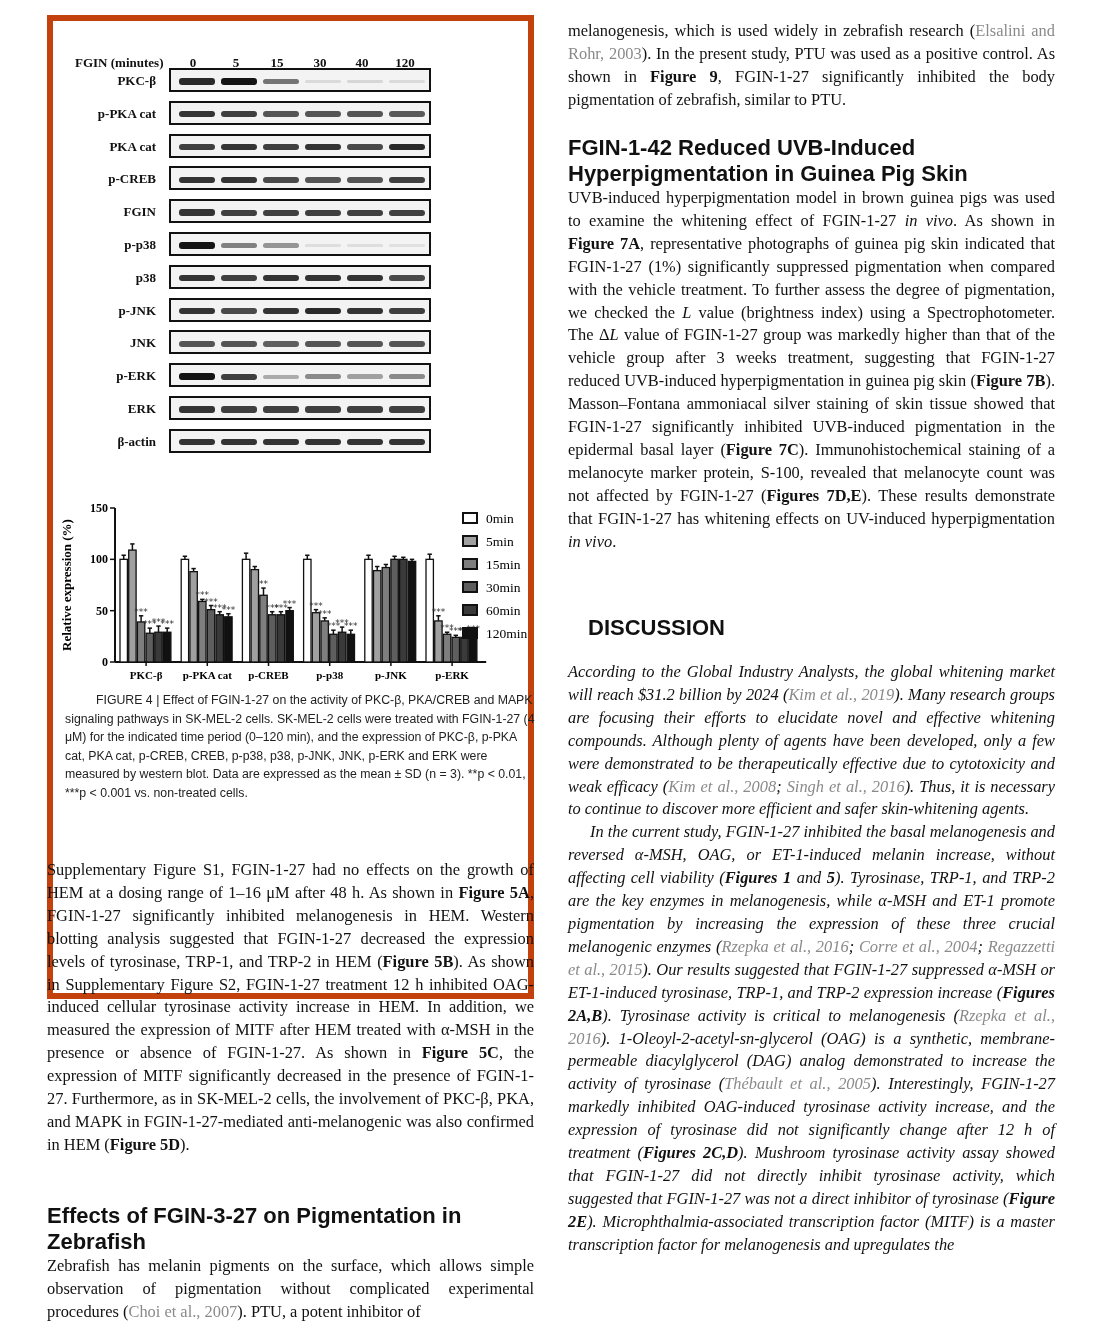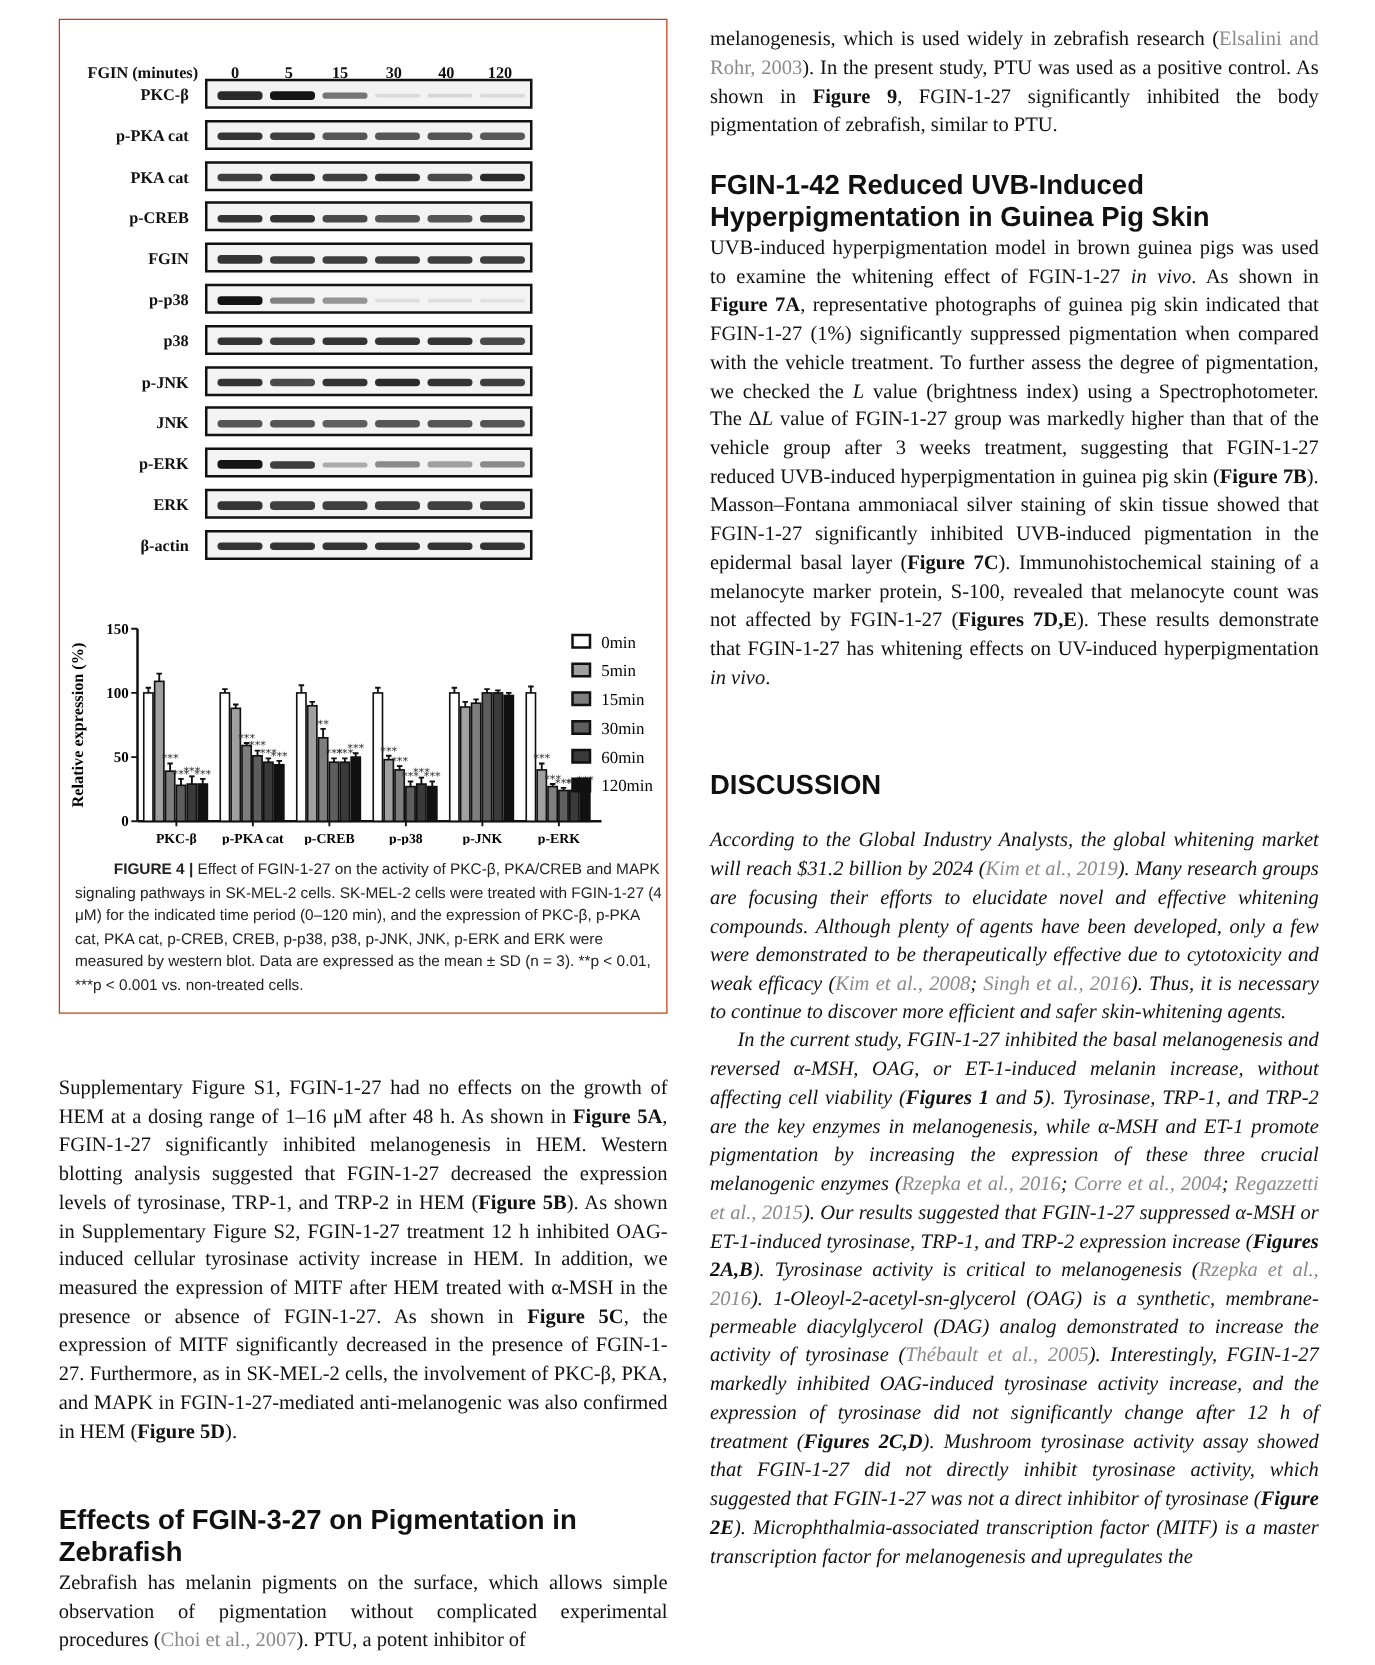--- a/index.html
+++ b/index.html
@@ -1,28 +1,28 @@
 <!DOCTYPE html>
 <html><head>
 <meta charset="utf-8">
 <style>
   html, body { margin: 0; padding: 0; background: #ffffff; }
   body { width: 1100px; height: 1332px; position: relative; overflow: hidden; font-family: "Liberation Serif", serif; color: #111; }
-  .figbox { position: absolute; left: 47px; top: 15px; width: 487px; height: 796px; border: 1px solid #c2410c; box-sizing: border-box; }
+  .figbox { position: absolute; left: 47px; top: 15px; width: 487px; height: 984px; border: 6px solid #c2410c; box-sizing: border-box; }
   .serif { font-family: "Liberation Serif", serif; }
   .blot-header { position: absolute; top: 34px; left: 0; height: 18px; font-weight: bold; font-size: 13px; }
   .blot-header .lbl { position: absolute; left: 22px; white-space: nowrap; }
   .blot-header .t { position: absolute; width: 30px; text-align: center; }
   .blot-row { position: absolute; left: 0; width: 487px; height: 28px; }
   .blot-row .name { position: absolute; right: 384px; top: 5px; font-weight: bold; font-size: 13px; white-space: nowrap; text-align: right; }
   .blot-row .strip { position: absolute; left: 116px; width: 262px; height: 24px; border: 2.5px solid #111; box-sizing: border-box; background: #f3f3f3; top: 0; overflow: hidden; }
   .band { position: absolute; height: 5px; border-radius: 3px; background: #222; top: 8px; width: 36px; }
   .chart-wrap { position: absolute; left: 0; top: 470px; width: 487px; height: 190px; }
   .caption { position: absolute; left: 12px; top: 670px; width: 470px; font-family: "Liberation Sans", sans-serif; font-size: 12.3px; line-height: 18.5px; color: #222; }
-  .caption b { font-weight: bold; padding-left: 31px; }
+  .caption b { font-weight: normal; padding-left: 31px; }
   .text-col { position: absolute; font-size: 16.4px; line-height: 22.9px; text-align: justify; }
   .text-col p { margin: 0; }
   .cite { color: #8a8a8a; }
   .h2 { position: absolute; font-family: "Liberation Sans", sans-serif; font-weight: bold; font-size: 22px; line-height: 26px; color: #111; }
   .indent { text-indent: 22px; }
 </style>
 </head>
 <body>
 
 <div class="figbox">
@@ -353,17 +353,17 @@
   <p>Zebrafish has melanin pigments on the surface, which allows simple observation of pigmentation without complicated experimental procedures (<span class="cite">Choi et al., 2007</span>). PTU, a potent inhibitor of</p>
 </div>
 
 <div class="text-col" style="left:568px; top:20px; width:487px;">
   <p>melanogenesis, which is used widely in zebrafish research (<span class="cite">Elsalini and Rohr, 2003</span>). In the present study, PTU was used as a positive control. As shown in <b>Figure 9</b>, FGIN-1-27 significantly inhibited the body pigmentation of zebrafish, similar to PTU.</p>
 </div>
 <div class="h2" style="left:568px; top:135px; width:487px;">FGIN-1-42 Reduced UVB-Induced Hyperpigmentation in Guinea Pig Skin</div>
 <div class="text-col" style="left:568px; top:187px; width:487px;">
   <p>UVB-induced hyperpigmentation model in brown guinea pigs was used to examine the whitening effect of FGIN-1-27 <i>in vivo</i>. As shown in <b>Figure 7A</b>, representative photographs of guinea pig skin indicated that FGIN-1-27 (1%) significantly suppressed pigmentation when compared with the vehicle treatment. To further assess the degree of pigmentation, we checked the <i>L</i> value (brightness index) using a Spectrophotometer. The Δ<i>L</i> value of FGIN-1-27 group was markedly higher than that of the vehicle group after 3 weeks treatment, suggesting that FGIN-1-27 reduced UVB-induced hyperpigmentation in guinea pig skin (<b>Figure 7B</b>). Masson–Fontana ammoniacal silver staining of skin tissue showed that FGIN-1-27 significantly inhibited UVB-induced pigmentation in the epidermal basal layer (<b>Figure 7C</b>). Immunohistochemical staining of a melanocyte marker protein, S-100, revealed that melanocyte count was not affected by FGIN-1-27 (<b>Figures 7D,E</b>). These results demonstrate that FGIN-1-27 has whitening effects on UV-induced hyperpigmentation <i>in vivo</i>.</p>
 </div>
-<div class="h2" style="left:568px; top:615px; width:487px;">DISCUSSION</div>
+<div class="h2" style="left:588px; top:615px; width:487px;">DISCUSSION</div>
 <div class="text-col" style="left:568px; top:661px; width:487px;font-style:italic;">
   <p>According to the Global Industry Analysts, the global whitening market will reach $31.2 billion by 2024 (<span class="cite">Kim et al., 2019</span>). Many research groups are focusing their efforts to elucidate novel and effective whitening compounds. Although plenty of agents have been developed, only a few were demonstrated to be therapeutically effective due to cytotoxicity and weak efficacy (<span class="cite">Kim et al., 2008</span>; <span class="cite">Singh et al., 2016</span>). Thus, it is necessary to continue to discover more efficient and safer skin-whitening agents.</p>
   <p class="indent">In the current study, FGIN-1-27 inhibited the basal melanogenesis and reversed α-MSH, OAG, or ET-1-induced melanin increase, without affecting cell viability (<b>Figures 1</b> and <b>5</b>). Tyrosinase, TRP-1, and TRP-2 are the key enzymes in melanogenesis, while α-MSH and ET-1 promote pigmentation by increasing the expression of these three crucial melanogenic enzymes (<span class="cite">Rzepka et al., 2016</span>; <span class="cite">Corre et al., 2004</span>; <span class="cite">Regazzetti et al., 2015</span>). Our results suggested that FGIN-1-27 suppressed α-MSH or ET-1-induced tyrosinase, TRP-1, and TRP-2 expression increase (<b>Figures 2A,B</b>). Tyrosinase activity is critical to melanogenesis (<span class="cite">Rzepka et al., 2016</span>). 1-Oleoyl-2-acetyl-sn-glycerol (OAG) is a synthetic, membrane-permeable diacylglycerol (DAG) analog demonstrated to increase the activity of tyrosinase (<span class="cite">Thébault et al., 2005</span>). Interestingly, FGIN-1-27 markedly inhibited OAG-induced tyrosinase activity increase, and the expression of tyrosinase did not significantly change after 12 h of treatment (<b>Figures 2C,D</b>). Mushroom tyrosinase activity assay showed that FGIN-1-27 did not directly inhibit tyrosinase activity, which suggested that FGIN-1-27 was not a direct inhibitor of tyrosinase (<b>Figure 2E</b>). Microphthalmia-associated transcription factor (MITF) is a master transcription factor for melanogenesis and upregulates the</p>
 </div>
 
 </body></html>

